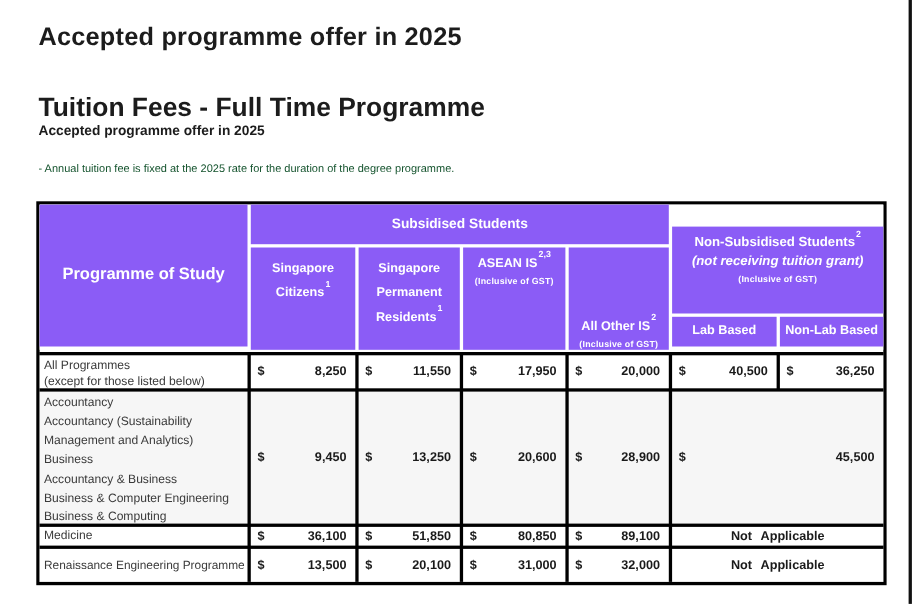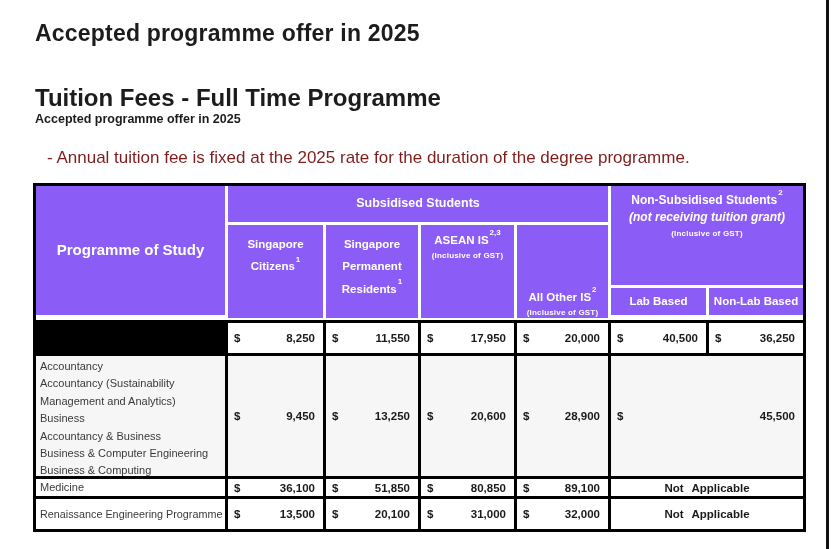--- a/index.html
+++ b/index.html
@@ -39,23 +39,22 @@
   .section-subtitle {
     position: absolute;
     left: 35px; top: 112px;
     font-size: 12.5px;
     font-weight: 700;
     color: #1c1c1c;
   }
   .fee-note {
     position: absolute;
     left: 35px; top: 148px;
-    font-size: 17px;
-    color: #7f1d1d;
-    margin-left: 12px;
+    font-size: 10px;
+    color: #14532d;
   }
 
   
   .fee-table {
     position: absolute;
     left: 33px; top: 183px;
     width: 773px;
     border: 3px solid #000000;
     background: #ffffff;
   }
@@ -83,21 +82,21 @@
     display: flex;
     flex-direction: column;
     align-items: center;
     justify-content: center;
     text-align: center;
     font-size: 12px;
     line-height: 1.25;
   }
   .hc-prog      { grid-column: 1; grid-row: 1 / span 3; font-size: 15px; }
   .hc-subsidised{ grid-column: 2 / span 4; grid-row: 1; font-size: 12.5px; }
-  .hc-nonsub    { grid-column: 6 / span 2; grid-row: 1 / span 2; justify-content: flex-start; padding-top: 7px; }
+  .hc-nonsub    { grid-column: 6 / span 2; grid-row: 1 / span 2; justify-content: flex-start; padding-top: 7px; margin-top: 20px; }
   .hc-col       { grid-row: 2 / span 3; justify-content: flex-start; padding-top: 8px; font-size: 11.5px; }
   .hc-sc  { grid-column: 2; line-height: 1.95; }
   .hc-spr { grid-column: 3; line-height: 1.95; }
   .hc-asean    { grid-column: 4; }
   .hc-allother { grid-column: 5; justify-content: flex-end; }
   .hc-lab    { grid-column: 6; grid-row: 3; font-size: 11.5px; }
   .hc-nonlab { grid-column: 7; grid-row: 3; font-size: 11.5px; }
 
   .hcell sup {
     font-size: 8px;
@@ -219,20 +218,24 @@
     <div class="hcell hc-lab">
       <span>Lab Based</span>
     </div>
     <div class="hcell hc-nonlab">
       <span>Non-Lab Based</span>
     </div>
   </div>
 
   <div class="body-grid">
 
+    <div class="bcell prog-cell multiline" style="grid-row:1; grid-column:1; line-height:15px;">
+      <span class="prog-line">All Programmes</span>
+      <span class="prog-line">(except for those listed below)</span>
+    </div>
     <div class="bcell fee-cell c2" style="grid-row:1">
         <span class="cur">$</span>
         <span>8,250</span>
       </div>
     <div class="bcell fee-cell c3" style="grid-row:1">
         <span class="cur">$</span>
         <span>11,550</span>
       </div>
     <div class="bcell fee-cell c4" style="grid-row:1">
         <span class="cur">$</span>

